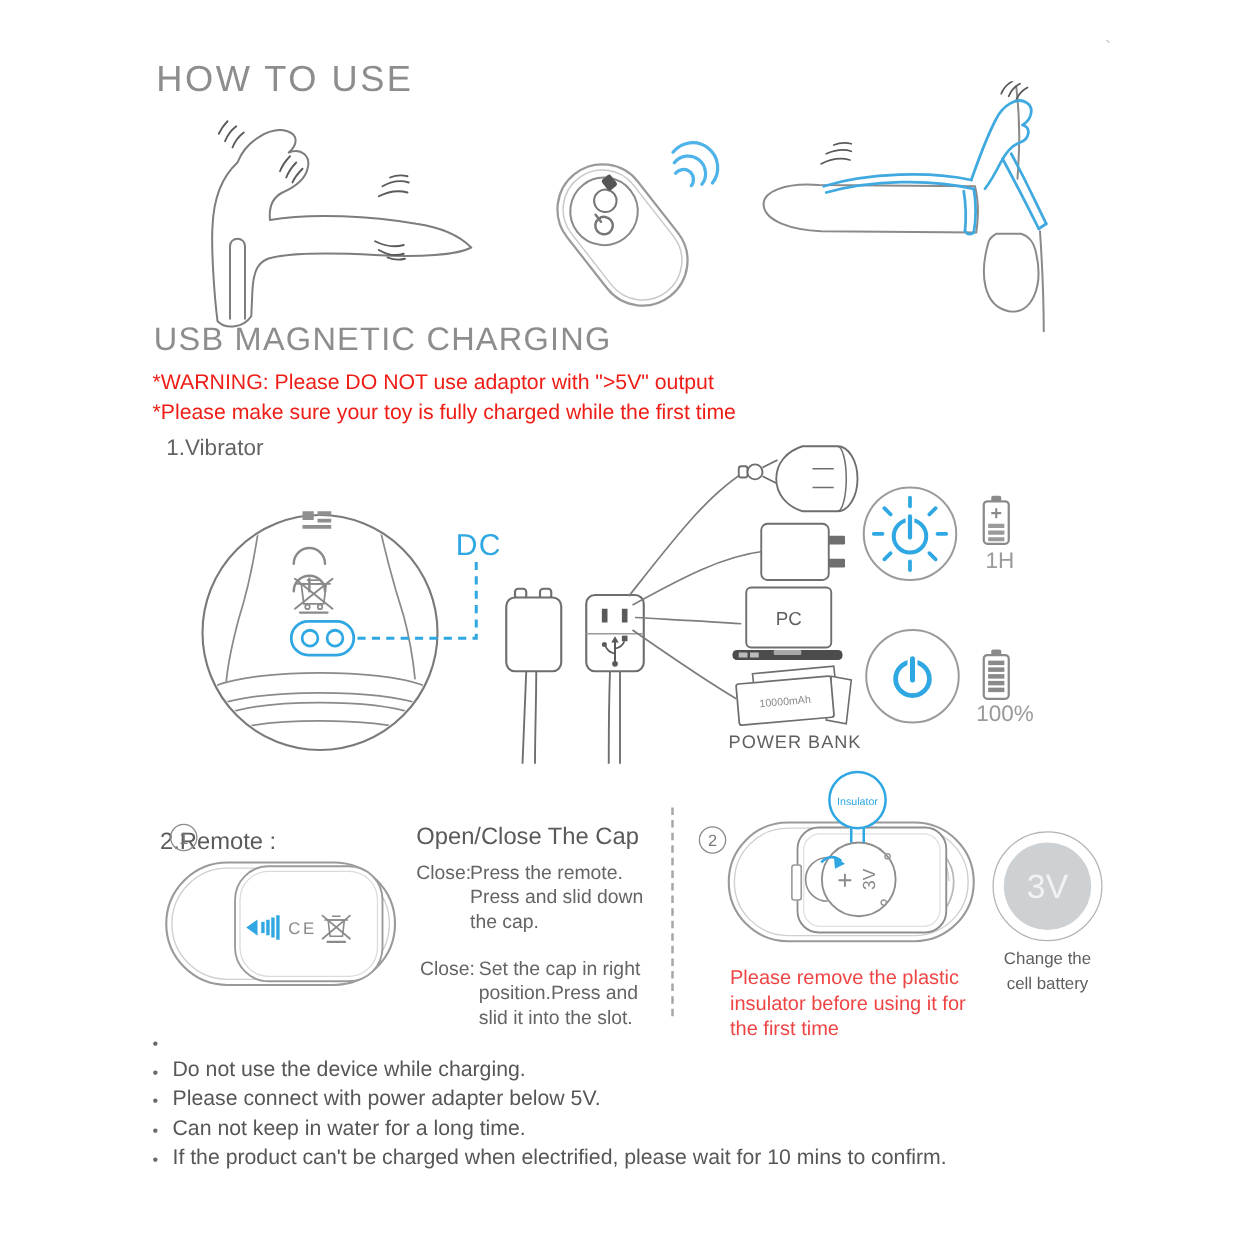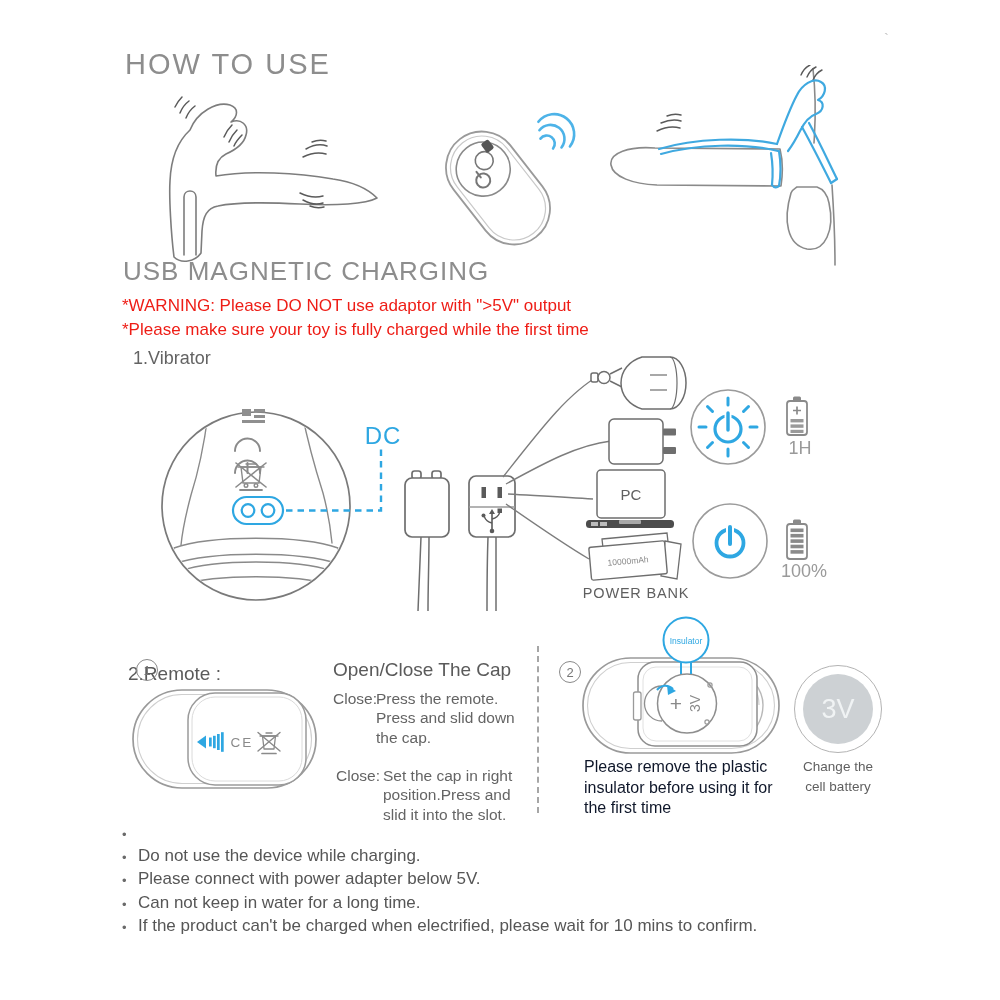--- a/index.html
+++ b/index.html
@@ -11,21 +11,21 @@
   .warn{font-size:17px;color:#ee1d16;}
   .sub1{font-size:18px;color:#636363;}
   .sub2{font-size:19px;color:#5a5a5a;}
   .caphead{font-size:19px;color:#5a5a5a;text-align:right;}
   .small{font-size:15.5px;color:#646464;line-height:19.3px;}
   .stepnum{width:20px;height:20px;border:1.5px solid #8a8a8a;border-radius:50%;
            color:#777;font-size:13px;display:flex;align-items:center;justify-content:center;}
   .divider{width:0;height:167px;border-left:2px dashed #a6a6a6;}
   .note-row{display:flex;align-items:flex-start;line-height:21.2px;font-size:17px;color:#565656;}
   .bullet{width:16px;font-size:13px;color:#6a6a6a;padding-top:2px;flex:none;}
-  .inote{font-size:16px;color:#0f172a;line-height:20.5px;width:206px;}
+  .inote{font-size:16px;color:#ef4444;line-height:20.5px;width:206px;margin-top:16px;}
   .batt-outer{width:86px;height:86px;border:1.5px solid #b3b3b3;border-radius:50%;
               display:flex;align-items:center;justify-content:center;}
   .batt-inner{width:70px;height:70px;border-radius:50%;background:#cdd1d4;
               display:flex;align-items:center;justify-content:center;font-size:27px;color:#f0f3f4;}
   .chg{font-size:13.5px;color:#5f5f5f;line-height:19.5px;width:86px;text-align:center;}
   .corner{font-size:15px;color:#c2c2c2;}
   svg{display:block;}
   svg text{font-family:"Liberation Sans",sans-serif;}
 </style>
 </head>

